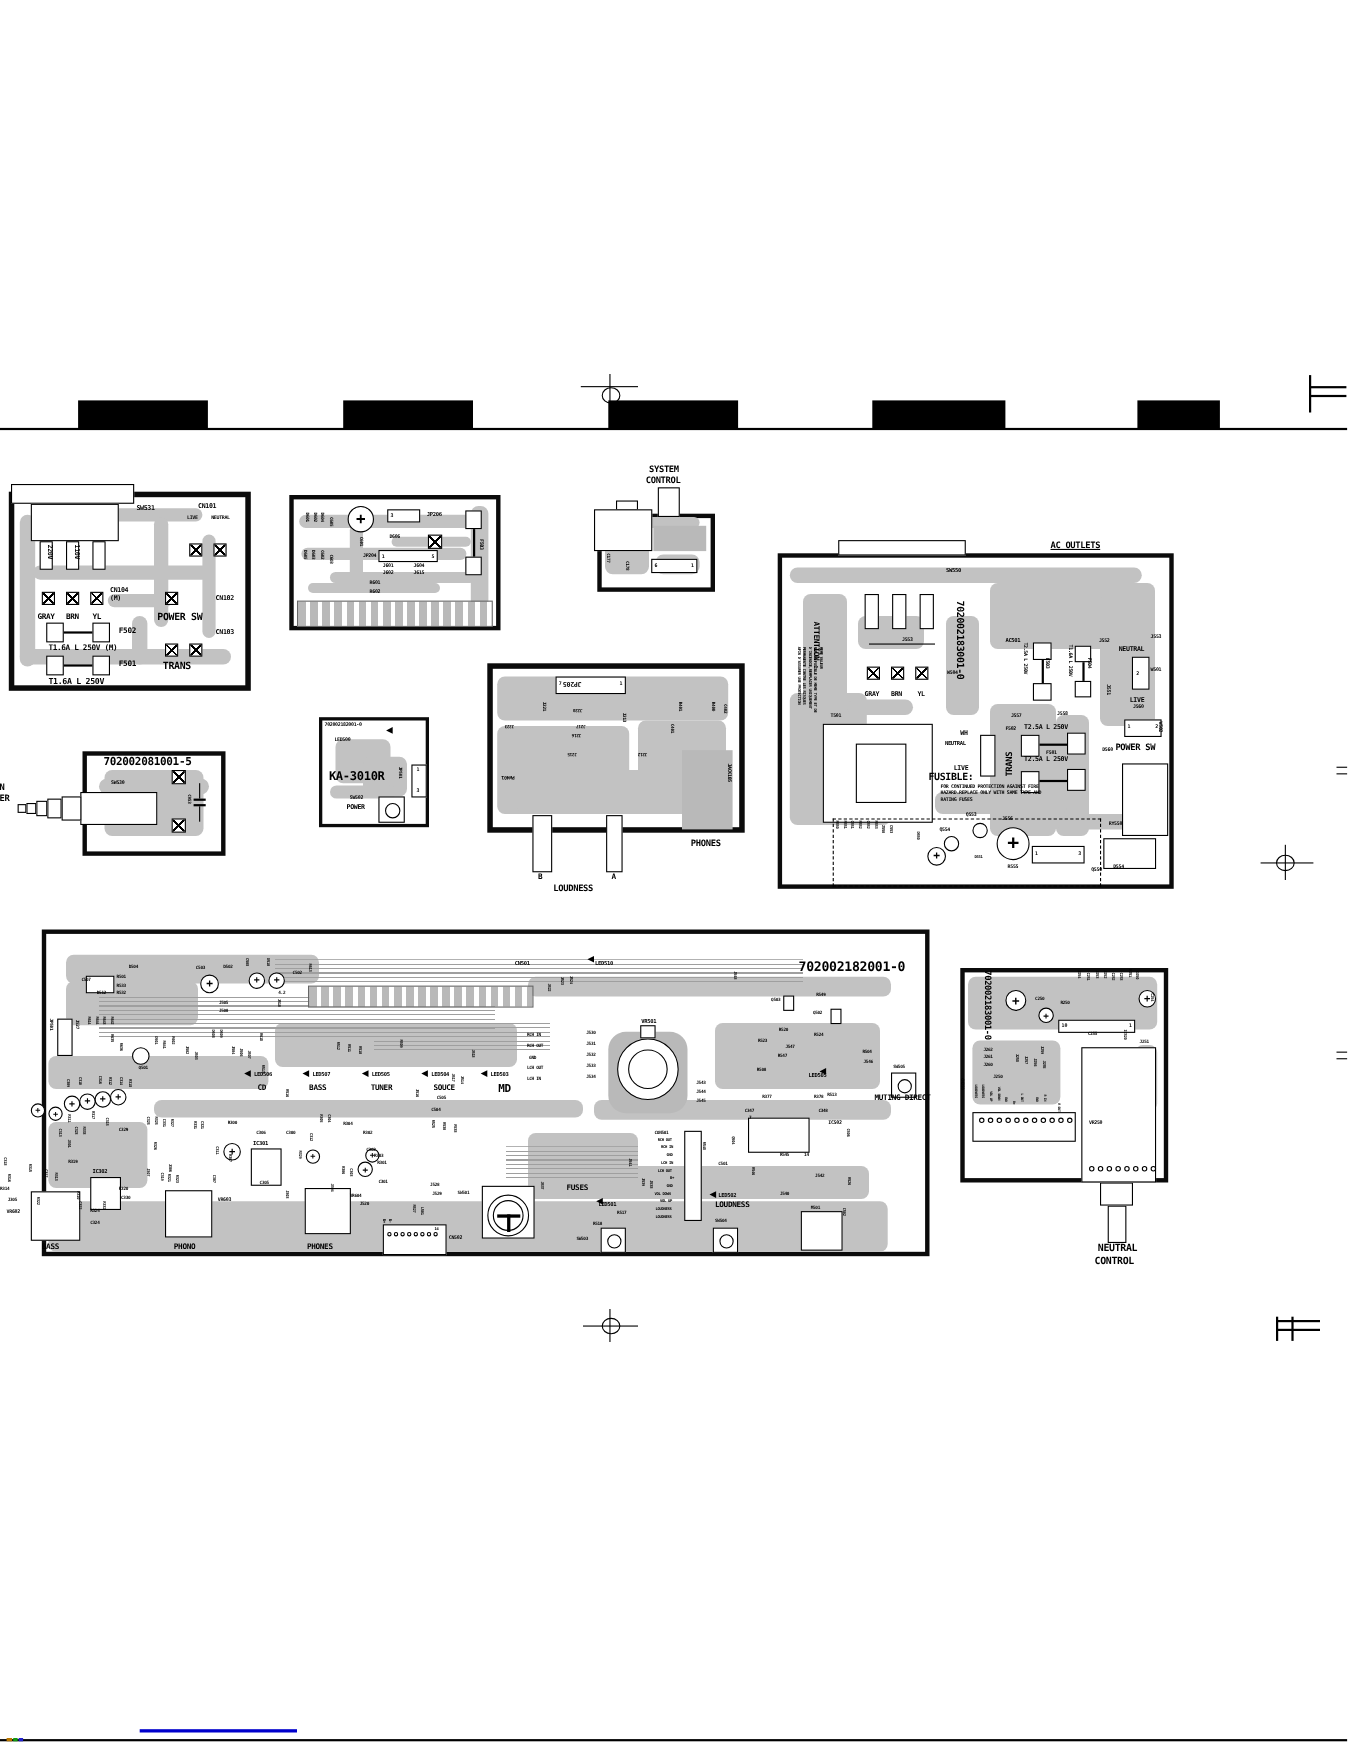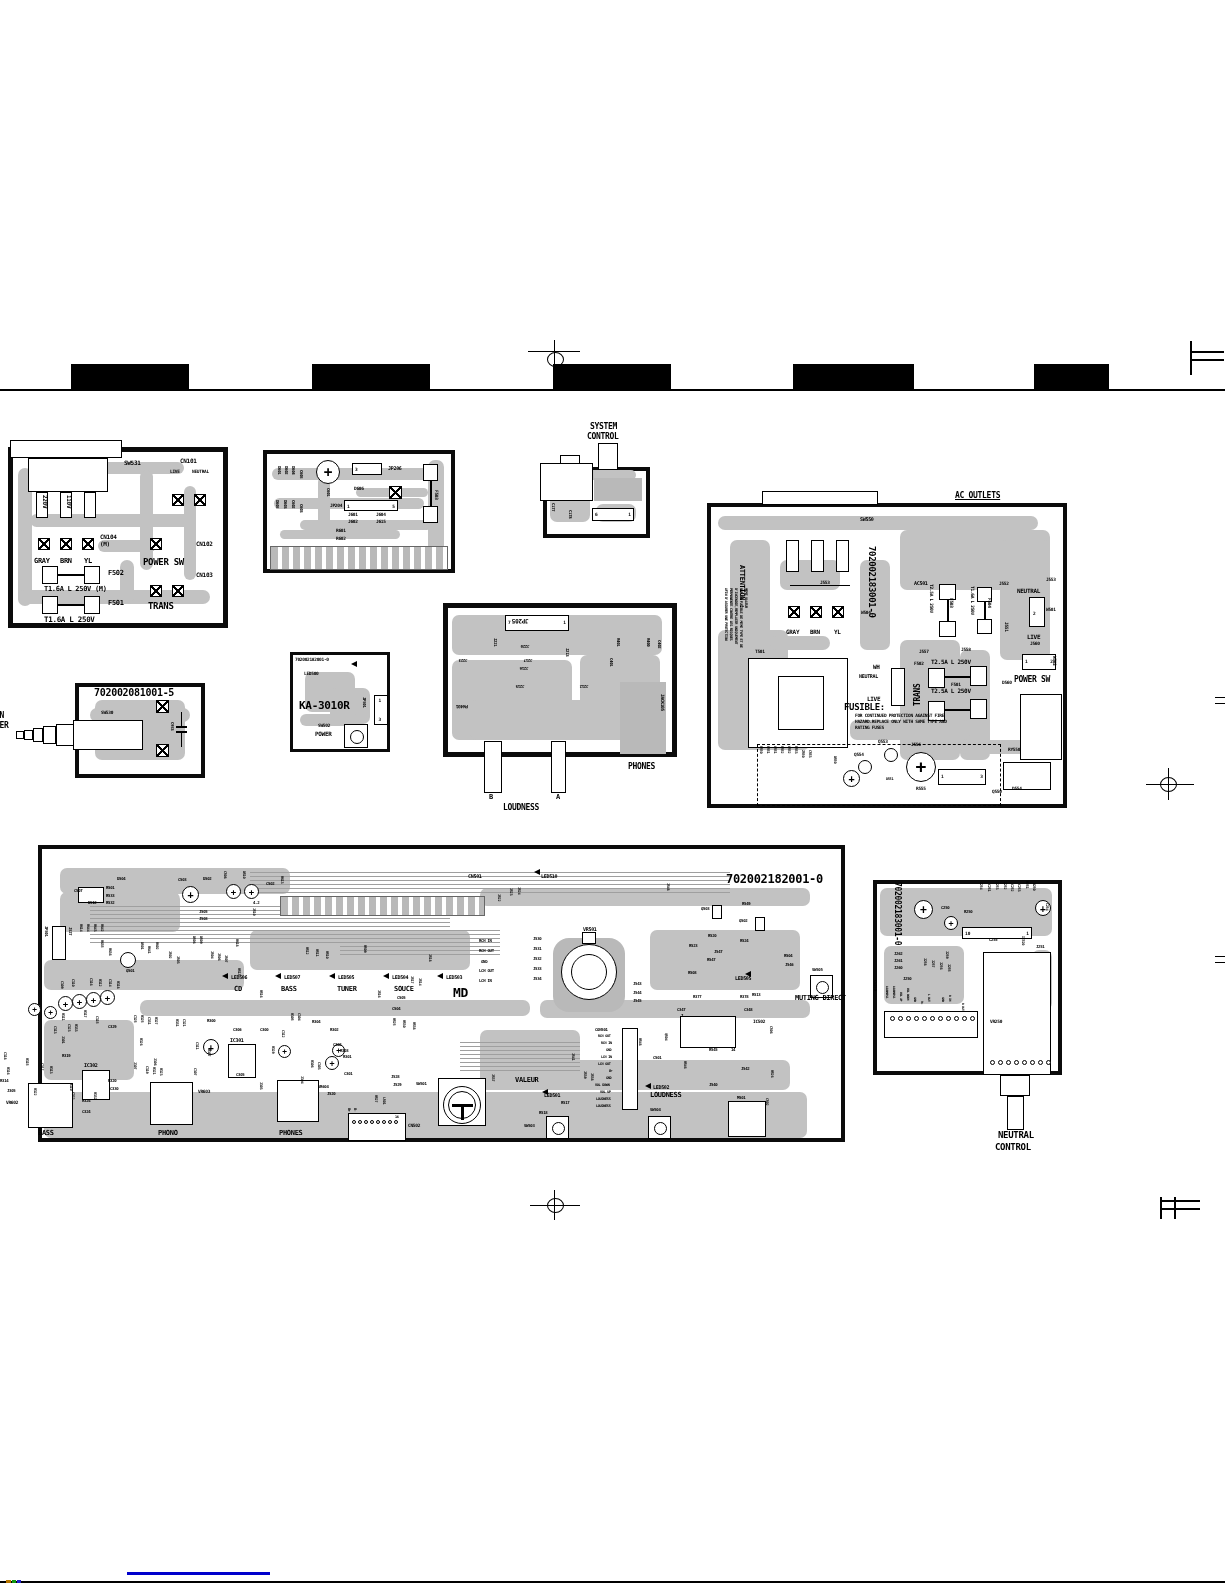--- a/index.html
+++ b/index.html
@@ -490,21 +490,21 @@
     <div class="lb v" style="left: 227px; top: 955px; font-size: 3.5px;">J507</div>
     <div class="lb" style="left: 231px; top: 975px; font-size: 5px;">LED506</div>
     <div class="lb" style="left: 234px; top: 986px; font-size: 7px;">CD</div>
     <div class="lb" style="left: 284px; top: 975px; font-size: 5px;">LED507</div>
     <div class="lb" style="left: 281px; top: 986px; font-size: 7px;">BASS</div>
     <div class="lb" style="left: 338px; top: 975px; font-size: 5px;">LED505</div>
     <div class="lb" style="left: 337px; top: 986px; font-size: 7px;">TUNER</div>
     <div class="lb" style="left: 392px; top: 975px; font-size: 5px;">LED504</div>
     <div class="lb" style="left: 394px; top: 986px; font-size: 7px;">SOUCE</div>
     <div class="lb" style="left: 446px; top: 975px; font-size: 5px;">LED503</div>
-    <div class="lb" style="left: 453px; top: 986px; font-size: 13px;">MD</div>
+    <div class="lb" style="left: 453px; top: 986px; font-size: 10px;">MD</div>
     <div class="lb v" style="left: 262px; top: 990px; font-size: 3.5px;">R516</div>
     <div class="lb v" style="left: 240px; top: 968px; font-size: 3.5px;">R513</div>
     <div class="lb v" style="left: 308px; top: 947px; font-size: 3.5px;">R512</div>
     <div class="lb v" style="left: 318px; top: 949px; font-size: 3.5px;">R511</div>
     <div class="lb v" style="left: 328px; top: 951px; font-size: 3.5px;">R510</div>
     <div class="lb v" style="left: 366px; top: 945px; font-size: 3.5px;">R509</div>
     <div class="lb v" style="left: 380px; top: 990px; font-size: 3.5px;">J516</div>
     <div class="lb v" style="left: 431px; top: 954px; font-size: 3.5px;">J518</div>
     <div class="lb v" style="left: 413px; top: 976px; font-size: 3.5px;">J517</div>
     <div class="lb v" style="left: 421px; top: 978px; font-size: 3.5px;">J514</div>
@@ -574,21 +574,21 @@
     <div class="lb" style="left: 653px; top: 1056px; font-size: 4px;">C501</div>
     <div class="lb v" style="left: 686px; top: 1061px; font-size: 3.5px;">R546</div>
     <div class="lb" style="left: 709px; top: 1083px; font-size: 4px;">J540</div>
     <div class="lb" style="left: 741px; top: 1067px; font-size: 4px;">J542</div>
     <div class="lb v" style="left: 773px; top: 1070px; font-size: 3.5px;">R526</div>
     <div class="lb v" style="left: 772px; top: 1026px; font-size: 3.5px;">C506</div>
     <div class="lb v" style="left: 768px; top: 1098px; font-size: 3.5px;">C502</div>
     <div class="lb" style="left: 737px; top: 1096px; font-size: 4px;">M501</div>
     <div class="lb" style="left: 653px; top: 1085px; font-size: 5px;">LED502</div>
     <div class="lb" style="left: 650px; top: 1092px; font-size: 7px;">LOUDNESS</div>
-    <div class="lb" style="left: 515px; top: 1077px; font-size: 7px;">VALEUR</div>
+    <div class="lb" style="left: 515px; top: 1077px; font-size: 7px;">FUSES</div>
     <div class="lb v" style="left: 494px; top: 1074px; font-size: 3.5px;">J537</div>
     <div class="lb" style="left: 544px; top: 1093px; font-size: 5px;">LED501</div>
     <div class="lb" style="left: 561px; top: 1101px; font-size: 4px;">R517</div>
     <div class="lb" style="left: 539px; top: 1111px; font-size: 4px;">R518</div>
     <div class="lb" style="left: 524px; top: 1124px; font-size: 4px;">SW503</div>
     <div class="lb" style="left: 650px; top: 1108px; font-size: 4px;">SW504</div>
     <div class="lb v" style="left: 586px; top: 1071px; font-size: 3.5px;">J539</div>
     <div class="lb v" style="left: 593px; top: 1073px; font-size: 3.5px;">J538</div>
     <div class="lb" style="left: 408px; top: 1124px; font-size: 4.5px;">CN502</div>
     <div class="lb" style="left: 416px; top: 1082px; font-size: 4px;">SW501</div>

